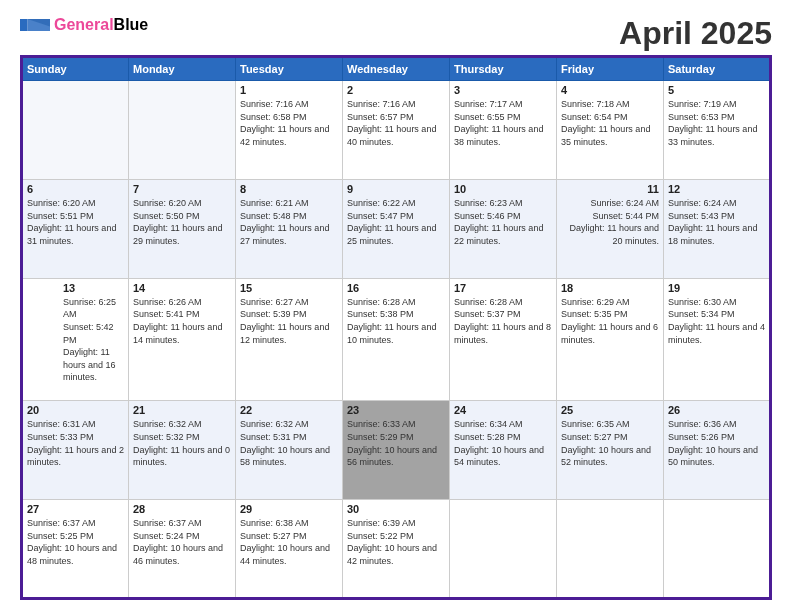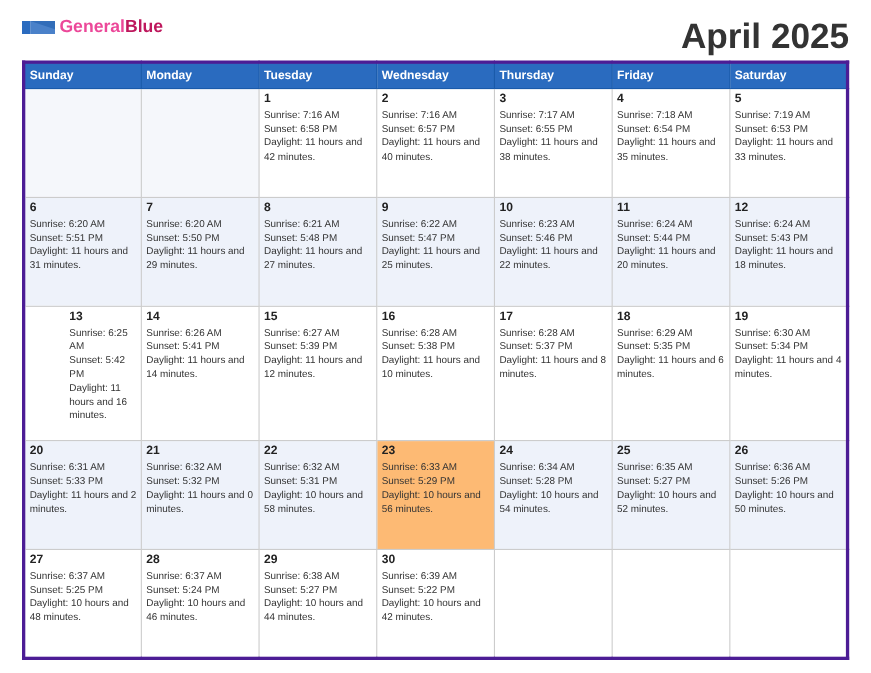--- a/index.html
+++ b/index.html
@@ -107,21 +107,21 @@
 <div class="page">
   <div class="header">
     <div class="logo">
       <div class="logo-wrapper">
         <svg class="logo-icon" viewBox="0 0 40 24" xmlns="http://www.w3.org/2000/svg">
           <polygon points="10,4 40,4 40,20 10,20" fill="#2a6bbf" opacity="0.85"></polygon>
           <polygon points="0,4 10,4 10,20 0,20" fill="#2a6bbf"></polygon>
           <polygon points="10,4 40,4 40,14" fill="#1a5aaa" opacity="0.5"></polygon>
         </svg>
         <div>
-          <span style="font-size:16px;font-weight:bold;color:#ec4899;">General</span><span style="font-size:16px;font-weight:bold;color:#be185d;">Blue</span>
+          <span style="font-size:16px;font-weight:bold;color:#ec4899;">General</span><span style="font-size:16px;font-weight:bold;color:#000000;">Blue</span>
         </div>
       </div>
     </div>
     <div class="title-section">
       <div class="month-title">April 2025</div>
     </div>
   </div>
 
   <table class="calendar">
     <thead>
@@ -194,21 +194,21 @@
             <div class="cell-text" style="white-space: pre-line;">Sunrise: 6:22 AM
 Sunset: 5:47 PM
 Daylight: 11 hours and 25 minutes.</div>
           </td>
           <td class="cal-cell" style="background: rgb(238, 242, 250);">
             <span class="day-num">10</span>
             <div class="cell-text" style="white-space: pre-line;">Sunrise: 6:23 AM
 Sunset: 5:46 PM
 Daylight: 11 hours and 22 minutes.</div>
           </td>
-          <td class="cal-cell" style="background: rgb(238, 242, 250);">
+          <td class="cal-cell" style="background: rgb(238, 242, 250); text-align: right;">
             <span class="day-num">11</span>
             <div class="cell-text" style="white-space: pre-line;">Sunrise: 6:24 AM
 Sunset: 5:44 PM
 Daylight: 11 hours and 20 minutes.</div>
           </td>
           <td class="cal-cell" style="background: rgb(238, 242, 250);">
             <span class="day-num">12</span>
             <div class="cell-text" style="white-space: pre-line;">Sunrise: 6:24 AM
 Sunset: 5:43 PM
 Daylight: 11 hours and 18 minutes.</div>
@@ -270,21 +270,21 @@
             <div class="cell-text" style="white-space: pre-line;">Sunrise: 6:32 AM
 Sunset: 5:32 PM
 Daylight: 11 hours and 0 minutes.</div>
           </td>
           <td class="cal-cell" style="background: rgb(238, 242, 250);">
             <span class="day-num">22</span>
             <div class="cell-text" style="white-space: pre-line;">Sunrise: 6:32 AM
 Sunset: 5:31 PM
 Daylight: 10 hours and 58 minutes.</div>
           </td>
-          <td class="cal-cell" style="background: #fdba74;">
+          <td class="cal-cell" style="background: #a3a3a3;">
             <span class="day-num">23</span>
             <div class="cell-text" style="white-space: pre-line;">Sunrise: 6:33 AM
 Sunset: 5:29 PM
 Daylight: 10 hours and 56 minutes.</div>
           </td>
           <td class="cal-cell" style="background: rgb(238, 242, 250);">
             <span class="day-num">24</span>
             <div class="cell-text" style="white-space: pre-line;">Sunrise: 6:34 AM
 Sunset: 5:28 PM
 Daylight: 10 hours and 54 minutes.</div>

